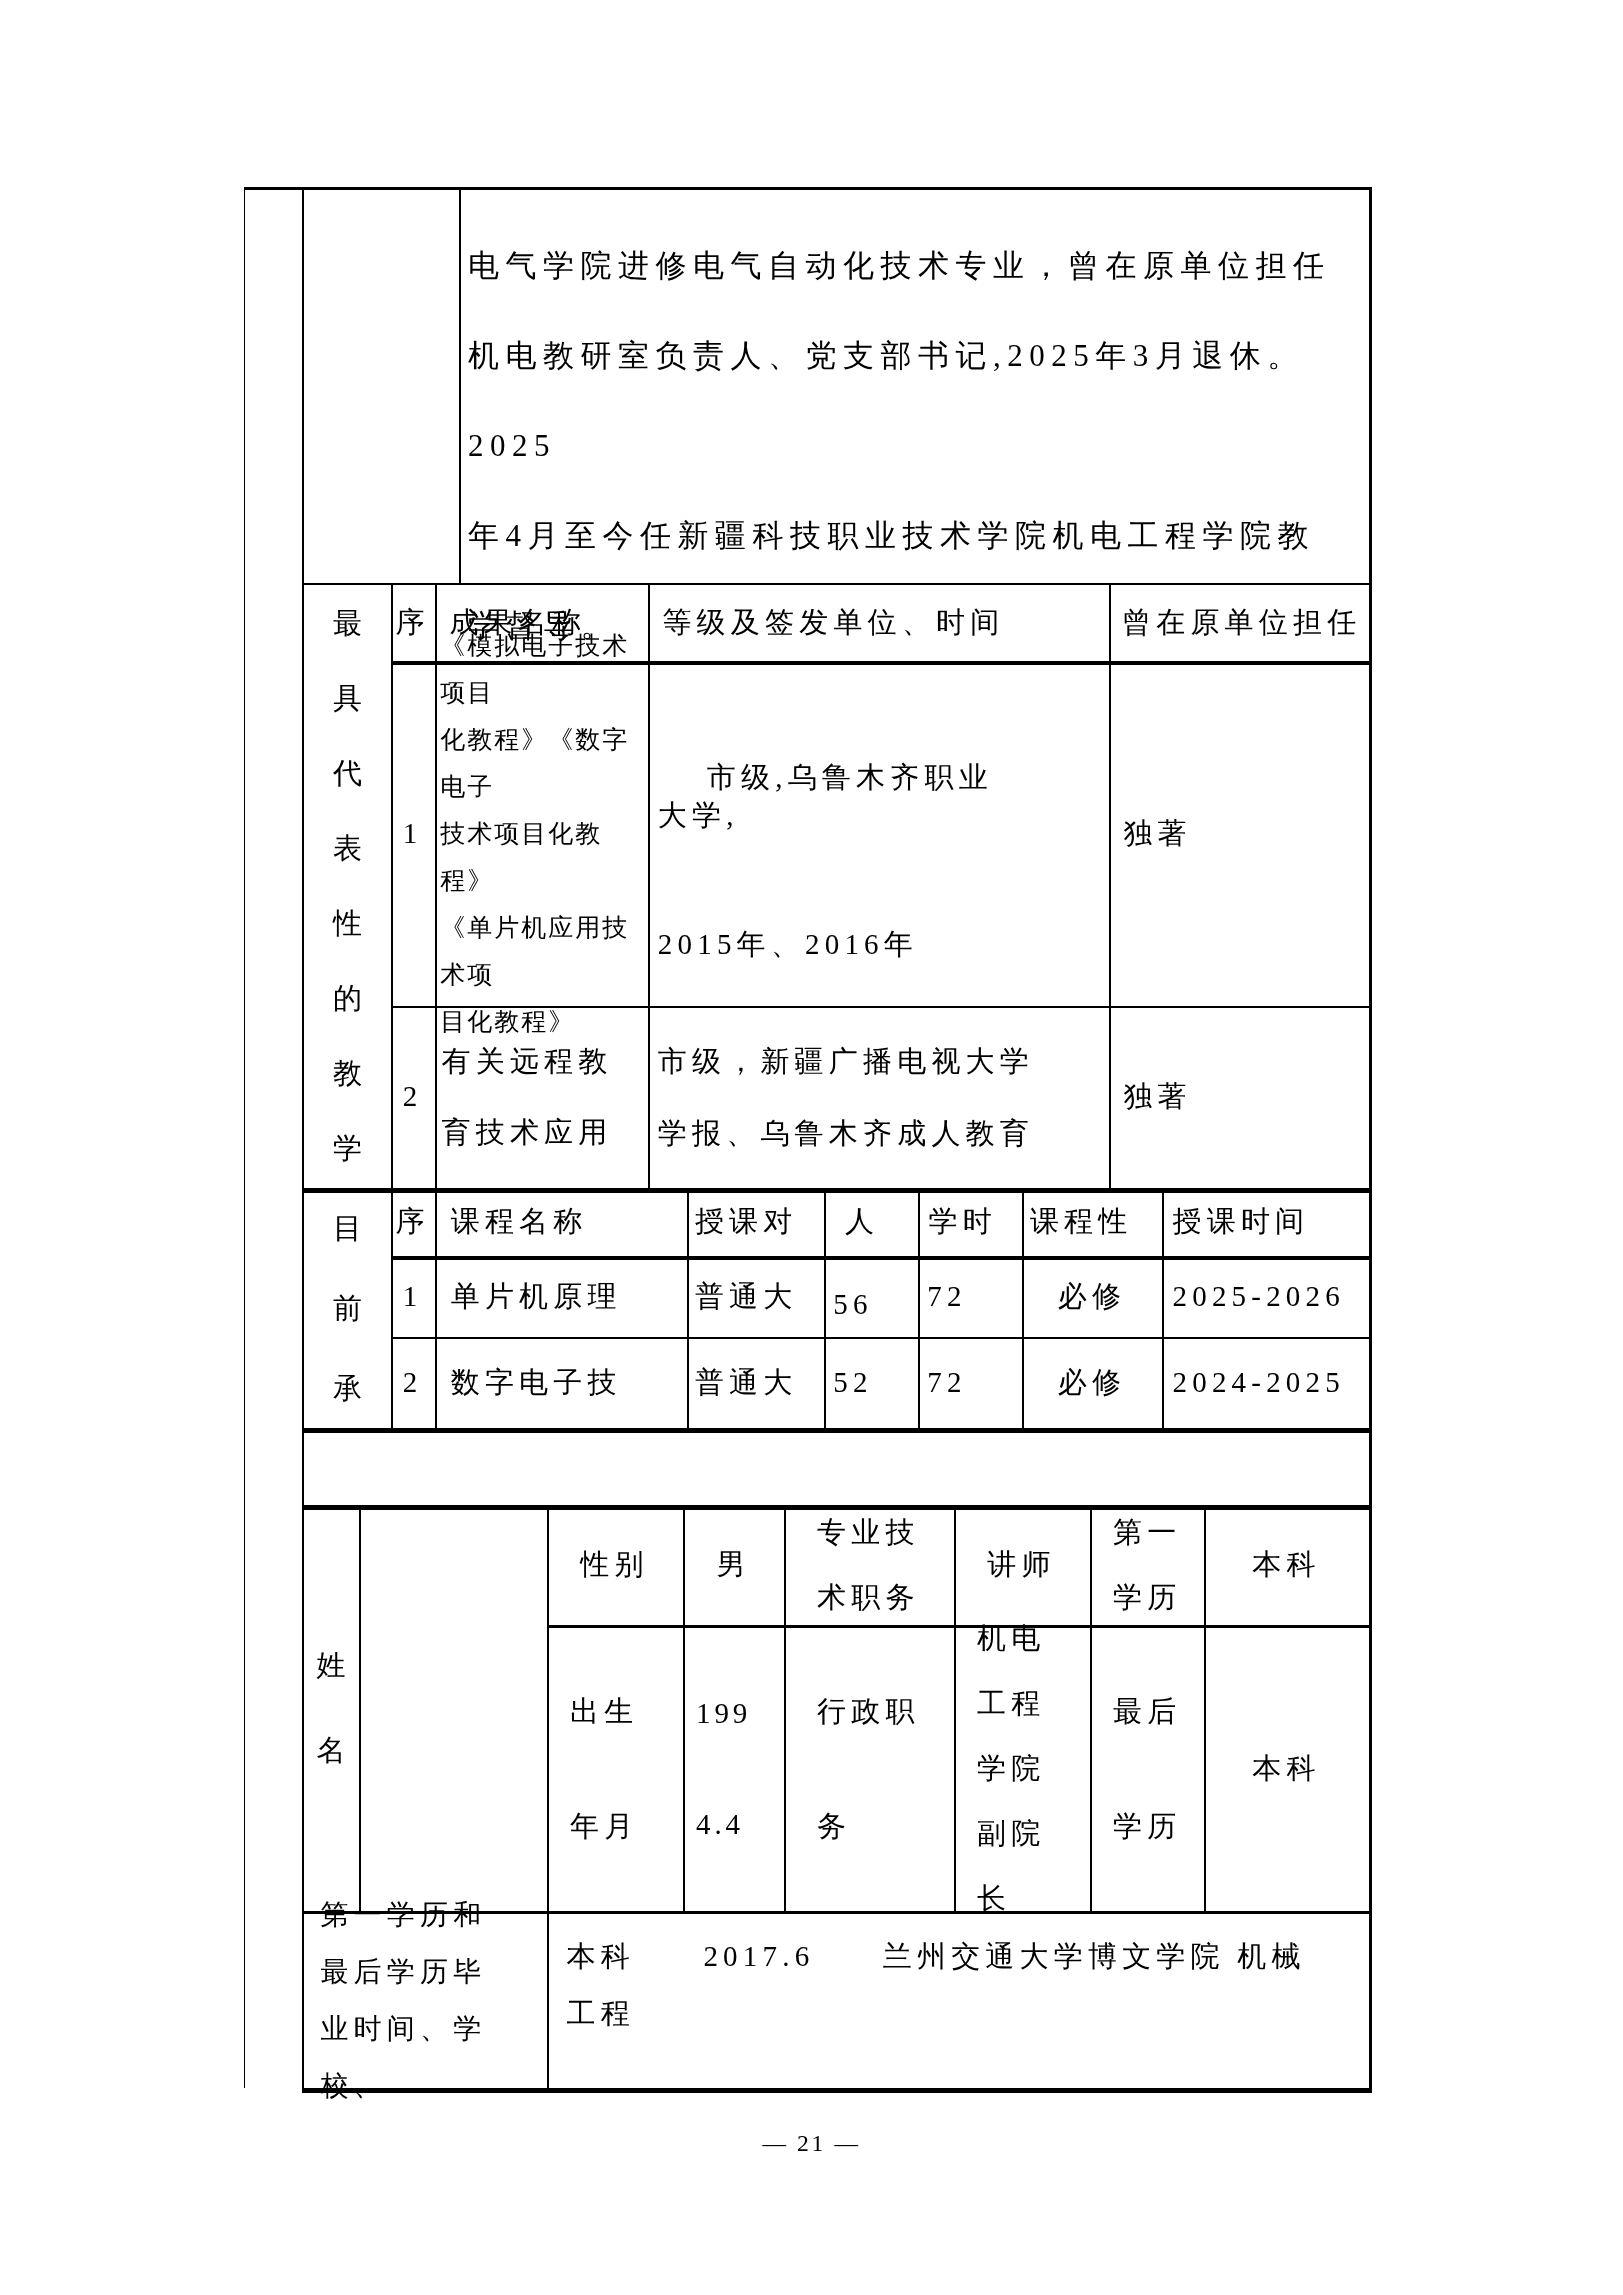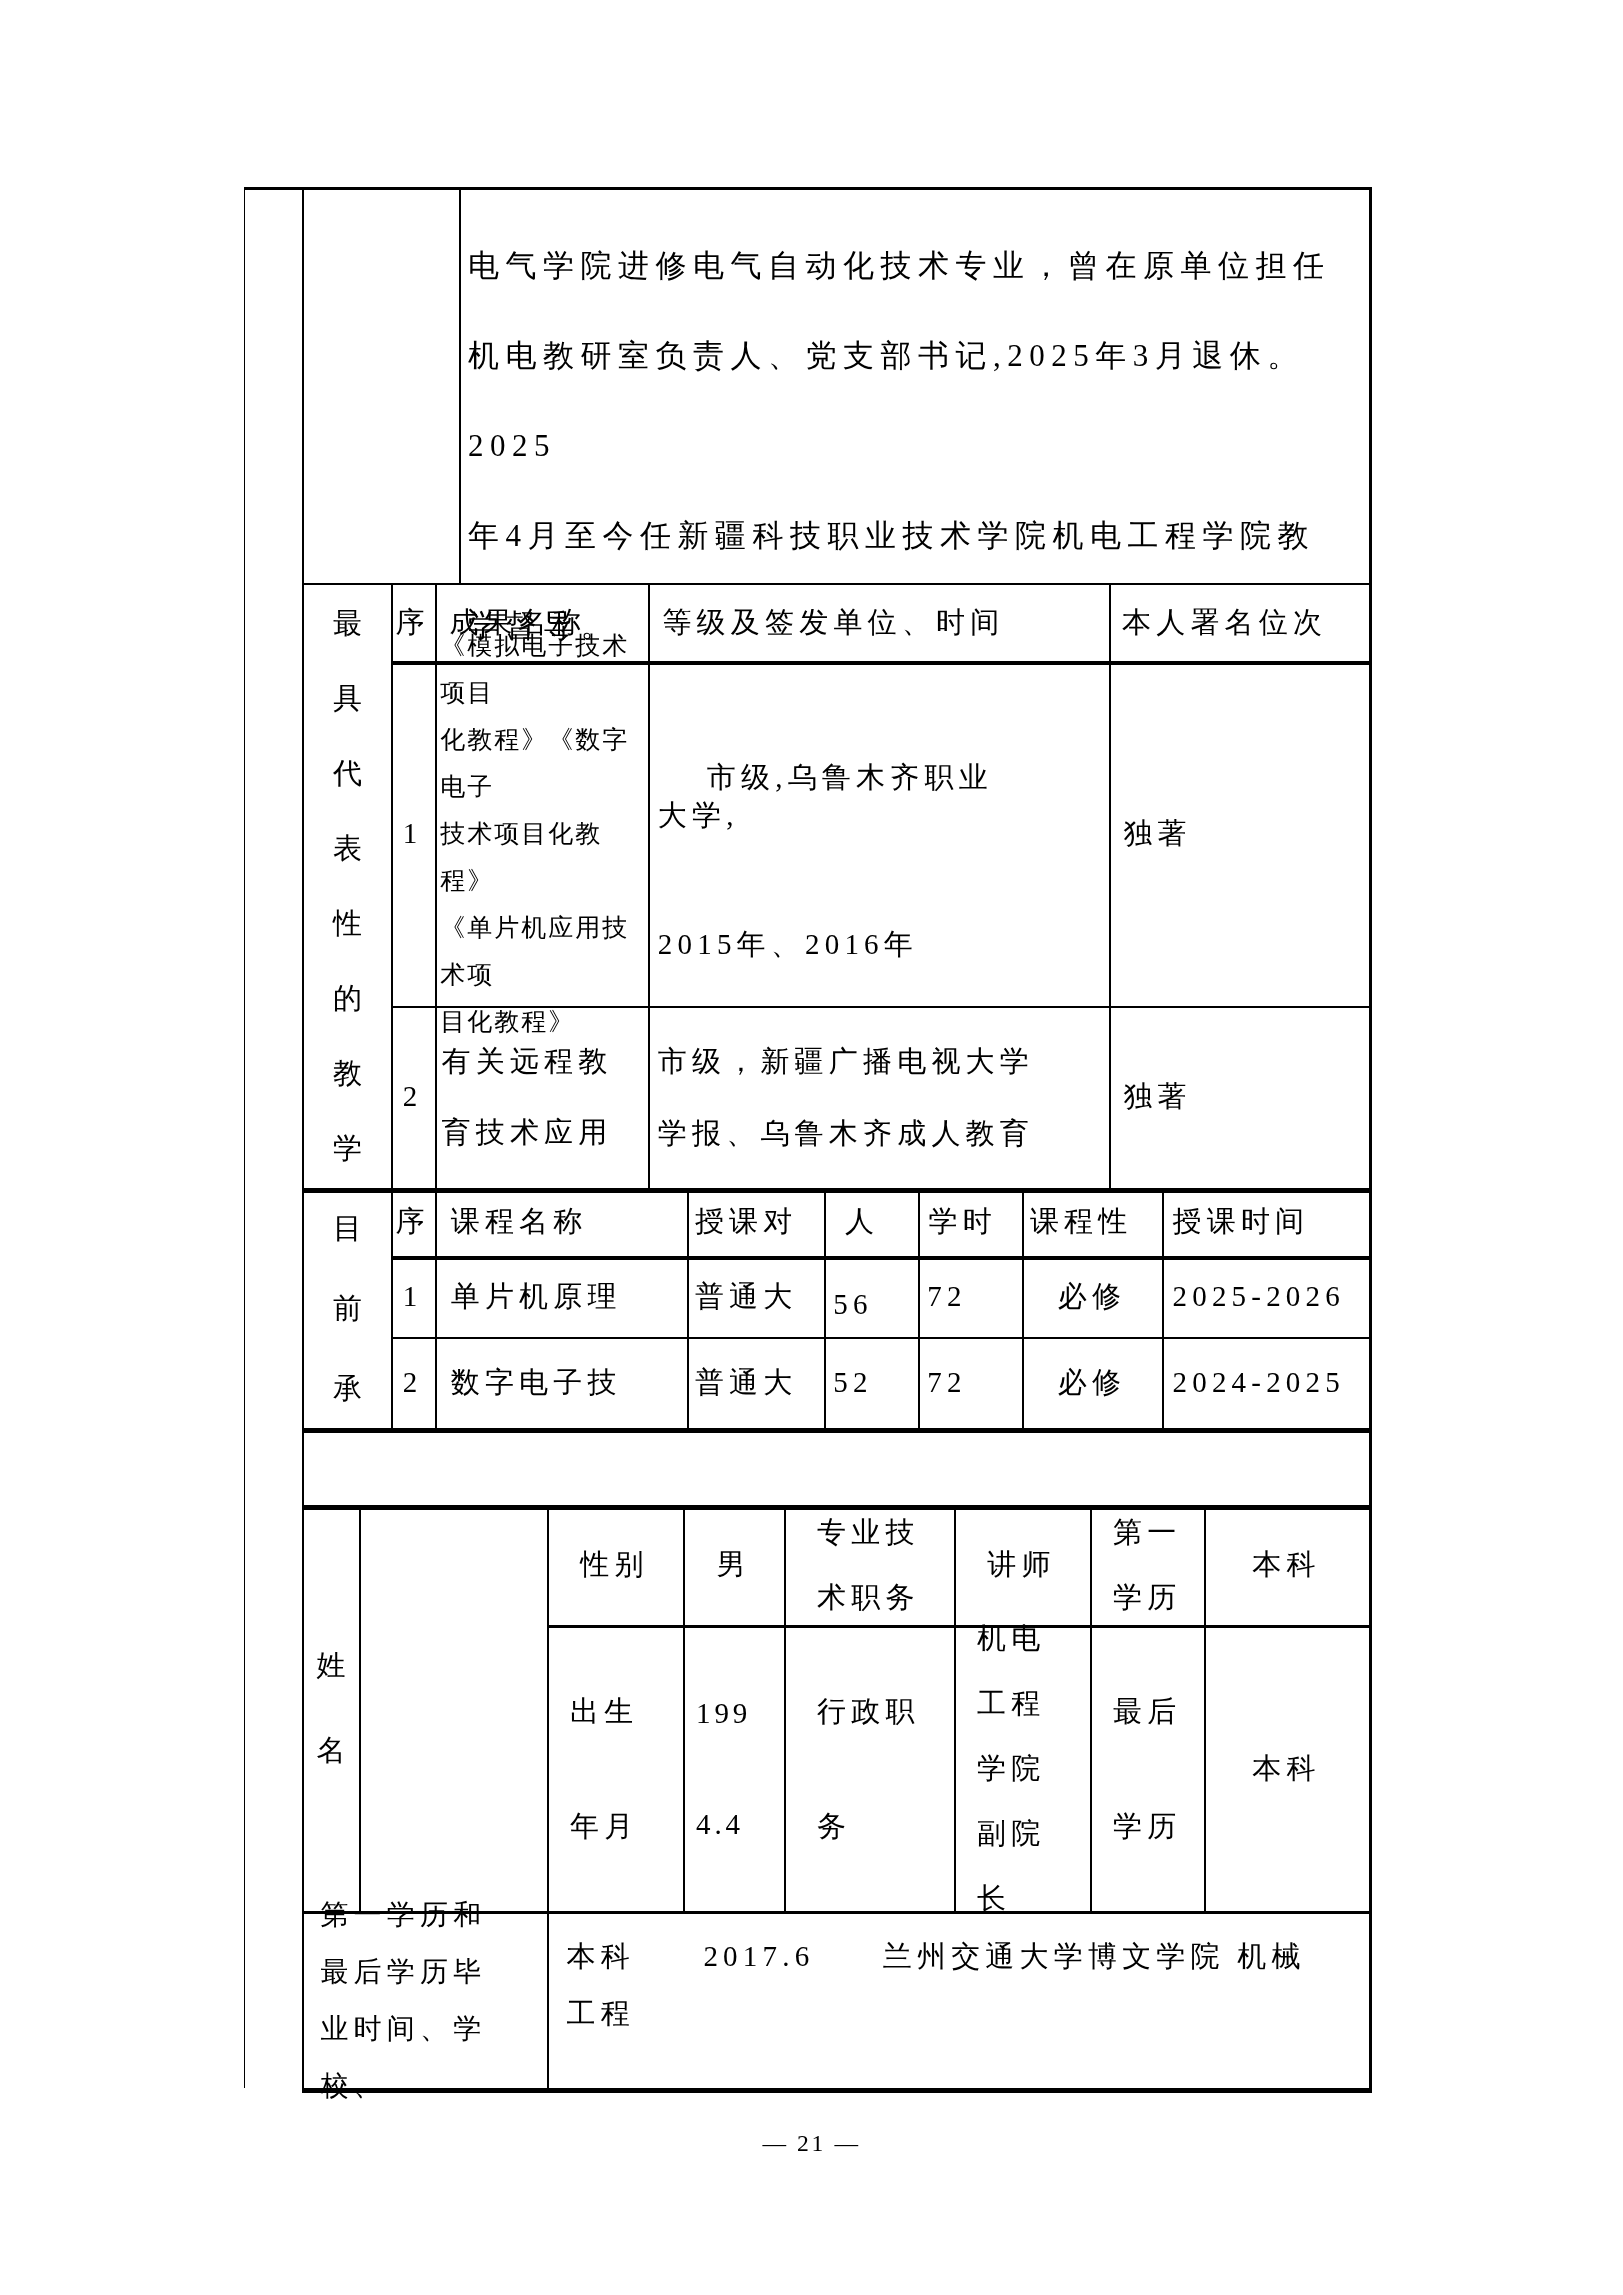--- a/index.html
+++ b/index.html
@@ -65,21 +65,21 @@
 年4月至今任新疆科技职业技术学院机电工程学院教
 学督导。</div>
 
   <div class="cell" style="left:304px;top:583px;width:87px;height:605px">
     <div class="vtext" style="line-height:75px">最具代表性的教学</div>
   </div>
 
   <div class="cell ctr" style="left:391px;top:583px;width:43px;height:79px">序</div>
   <div class="cell" style="left:435px;top:583px;width:213px;height:79px;padding-left:14.4px">成果名称</div>
   <div class="cell" style="left:648px;top:583px;width:461px;height:79px;padding-left:14.4px">等级及签发单位、时间</div>
-  <div class="cell" style="left:1109px;top:583px;width:262px;height:79px;padding-left:13px">本人署名位次</div>
+  <div class="cell" style="left:1109px;top:583px;width:262px;height:79px;padding-left:13px">曾在原单位担任</div>
 
   <div class="cell ctr" style="left:391px;top:661px;width:43px;height:345px">1</div>
   <div class="cell pre small" style="left:435px;top:661px;width:213px;height:345px;padding-left:5.2px">《模拟电子技术项目
 化教程》《数字电子
 技术项目化教程》
 《单片机应用技术项
 目化教程》</div>
   <div class="cell" style="left:648px;top:661px;width:371px;height:345px">
     <span style="position:absolute;left:9.8px;top:98px;text-indent:49px">市级,乌鲁木齐职业大学,</span>
     <span style="position:absolute;left:9.8px;top:265px">2015年、2016年</span>

